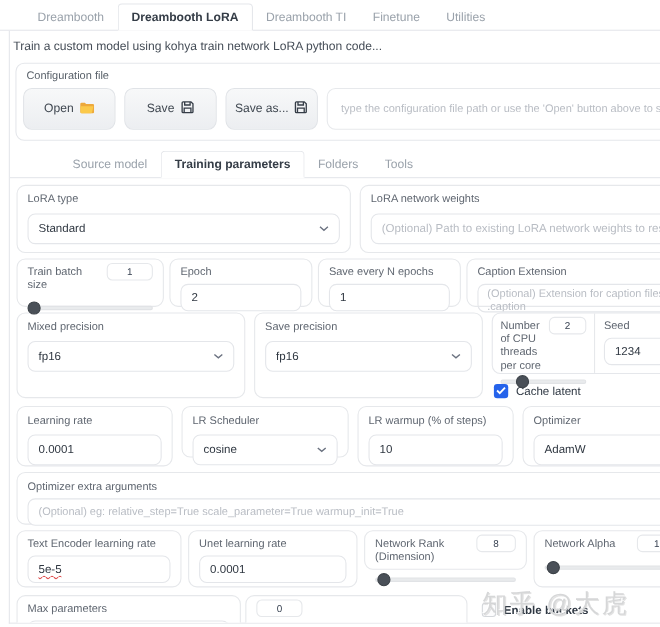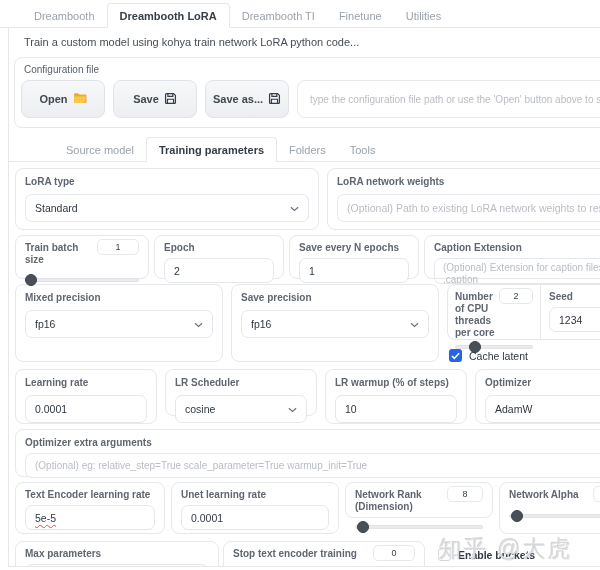--- a/index.html
+++ b/index.html
@@ -8,37 +8,37 @@
     font-family:"Liberation Sans",sans-serif;color:#374151;}
   
   .tabbar{display:flex;align-items:flex-end;border-bottom:1px solid #e5e7eb;}
   .top-tabbar{padding-left:22px;margin-top:3px;text-align:center;}
   .sub-tabbar{padding-left:45px;margin-top:9px;}
   .tab{font-size:11px;color:#9aa2ab;padding:6px 12px 5px;cursor:pointer;white-space:nowrap;}
   .tab.active{color:#353d47;background:#fff;border:1px solid #e5e7eb;border-bottom:1px solid #fff;
     border-radius:4px 4px 0 0;margin-bottom:-1px;position:relative;z-index:2;font-weight:700;}
   
   .panel{margin-left:8px;border-left:1px solid #e5e7eb;border-bottom:1px solid #e5e7eb;height:539px;overflow:hidden;}
-  .desc{font-size:11px;color:#454d57;padding:8px 0 9px 3px;margin-left:12px;}
+  .desc{font-size:11px;color:#454d57;padding:8px 0 9px 3px;}
   
   .group{border:1px solid #e5e7eb;border-radius:8px;background:#fff;}
   .config-group{width:640px;margin-left:5px;padding:4px 6px 9px 6px;}
   .group-label{font-size:10px;color:#586069;margin:2px 0 5px 3px;}
   .config-row{display:flex;gap:8px;align-items:center;}
   .btn{width:84px;height:38px;display:flex;align-items:center;justify-content:center;gap:5px;
     background:linear-gradient(180deg,#f7f8f9,#eceef1);border:1px solid #e0e3e7;border-radius:8px;
-    font-size:11px;font-weight:700;color:#3f4750;cursor:pointer;font-family:inherit;flex-shrink:0;}
+    font-size:11px;font-weight:400;color:#3f4750;cursor:pointer;font-family:inherit;flex-shrink:0;}
   .config-input{flex:1;height:38px;border:1px solid #e7e9ec;border-radius:8px;padding:0 12px;
     font-size:10px;color:#374151;font-family:inherit;outline:none;min-width:0;}
   input::placeholder{color:#b9bdc4;}
   
   .content{padding:6px 0 0 6px;width:656px;}
   .row{display:flex;margin-bottom:5px;}
   .fbox{border:1px solid #e6e8eb;border-radius:8px;padding:7px 9px;background:#fff;flex-shrink:0;}
-  .flabel{font-size:10px;color:#5f6670;line-height:12px;display:block;font-weight:bold;}
+  .flabel{font-size:10px;color:#5f6670;line-height:12px;display:block;}
   .label-row{display:flex;justify-content:space-between;align-items:flex-start;gap:4px;}
   .numbox{min-width:42px;height:16px;border:1px solid #e6e8eb;border-radius:5px;font-size:9px;color:#374151;
     display:flex;align-items:center;justify-content:center;margin-top:-3px;flex-shrink:0;padding:0 4px;}
   .tinput{height:28px;border:1px solid #e4e6ea;border-radius:7px;display:flex;align-items:center;
     padding:0 9px;font-size:10.5px;color:#2f3741;margin-top:6px;background:#fff;}
   .tinput.sm{height:25px;margin-top:4px;}
   .ph-div{border:1px solid #e4e6ea;border-radius:7px;margin-top:4px;height:26px;overflow:hidden;
     padding:3px 8px 0;font-size:10px;line-height:12px;color:#b9bdc4;}
   .tinput input{border:none;outline:none;width:100%;font-size:10.5px;color:#2f3741;font-family:inherit;background:transparent;}
   .dropdown{justify-content:space-between;cursor:pointer;}
@@ -262,21 +262,21 @@
       </div>
 
       <div class="row">
         <div class="fbox" style="width:150px;height:52px;padding:6px 9px">
           <span class="flabel">Text Encoder learning rate</span>
           <div class="tinput sm">
             <span class="wavy">5e-5</span>
           </div>
         </div>
         <div class="gap6"></div>
-        <div class="fbox" style="width:168px;height:52px;padding:6px 9px">
+        <div class="fbox" style="width:154px;height:52px;padding:6px 9px">
           <span class="flabel">Unet learning rate</span>
           <div class="tinput sm">
             <span>0.0001</span>
           </div>
         </div>
         <div class="gap6"></div>
         <div class="fbox" style="width:148px;height:36px;padding:6px 9px">
           <div class="label-row">
             <span class="flabel">Network Rank (Dimension)</span>
             <span class="numbox" style="min-width:36px">8</span>
@@ -302,21 +302,20 @@
       <div class="row" style="margin-top:7px">
         <div class="fbox" style="width:204px;height:50px;padding:6px 9px">
           <span class="flabel">Max parameters</span>
           <div class="tinput sm">
             
           </div>
         </div>
         <div class="gap4"></div>
         <div class="fbox" style="width:202px;height:50px;padding:6px 9px">
           <div class="label-row">
-            <span class="flabel">Stop text encoder training</span>
             <span class="numbox">0</span>
           </div>
 
         </div>
         <div class="gap4"></div>
         <div style="flex:1;padding:7px 0 0 9px">
           <div class="cb-row">
             <span class="cb un"></span>
             <span>Enable buckets</span>
           </div>

